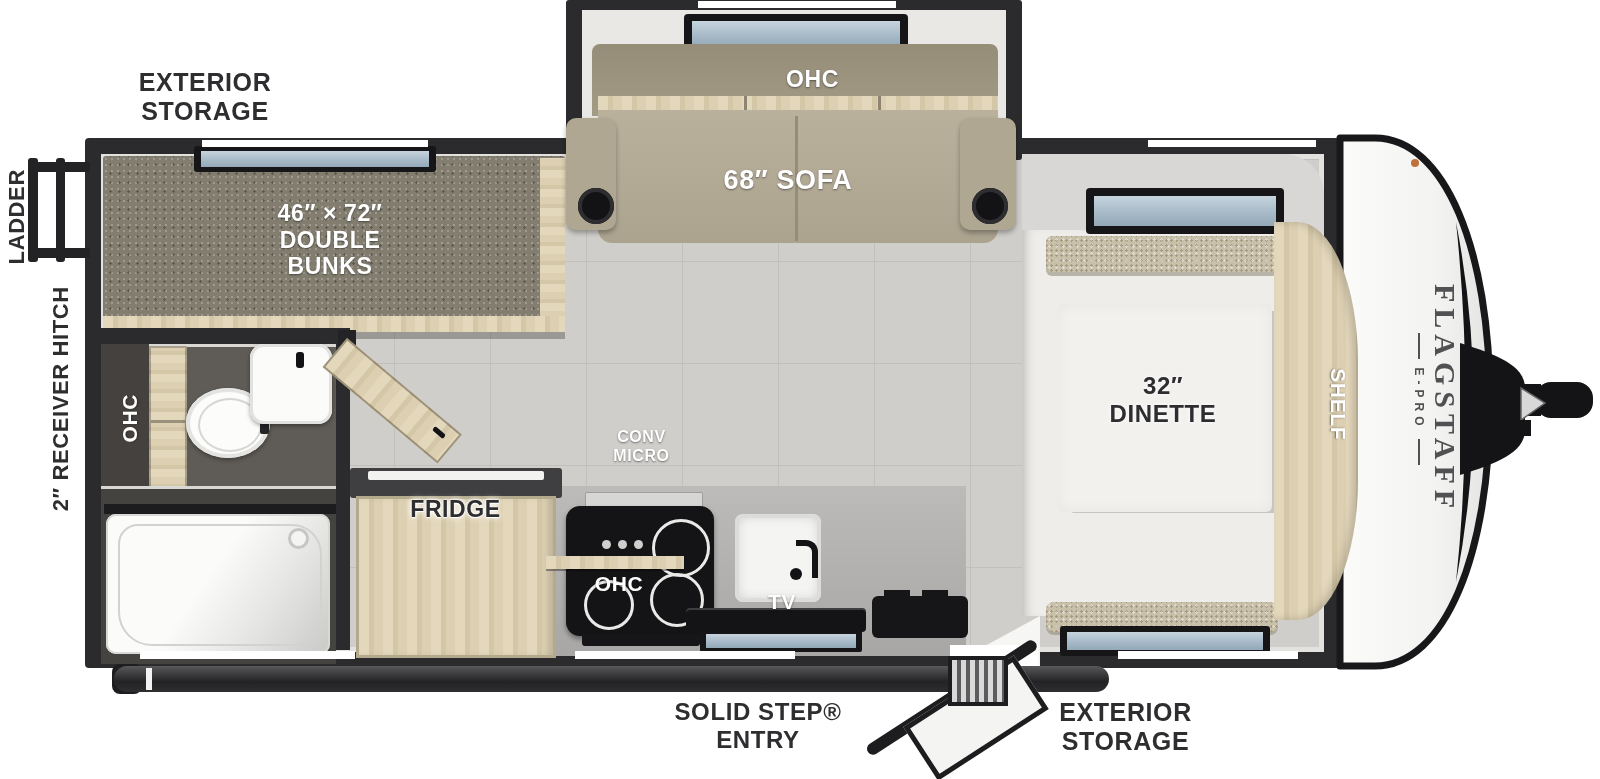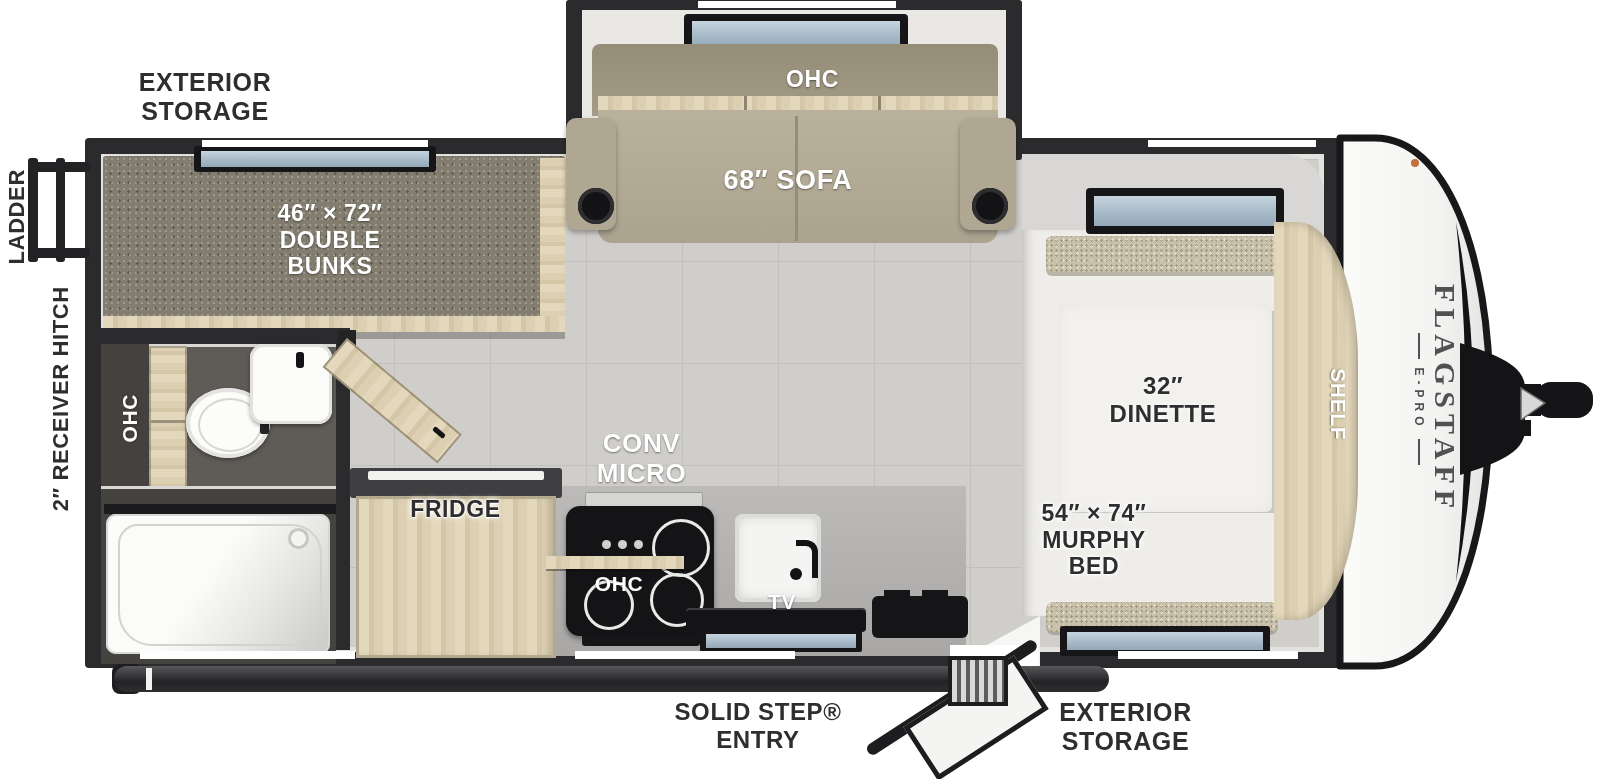--- a/index.html
+++ b/index.html
@@ -188,29 +188,26 @@
   <div class="lbl dark" style="left:95px;top:68px;width:220px;font-size:25px;">EXTERIOR
 STORAGE</div>
   <div class="lbl dark rot" style="left:-38px;top:204px;width:110px;font-size:22px;transform:rotate(-90deg);">LADDER</div>
   <div class="lbl dark rot" style="left:-64px;top:386px;width:250px;font-size:22px;transform:rotate(-90deg);">2″ RECEIVER HITCH</div>
   <div class="lbl light" style="left:225px;top:200px;width:210px;font-size:23px;">46″ × 72″
 DOUBLE
 BUNKS</div>
   <div class="lbl light" style="left:770px;top:66px;width:85px;font-size:23px;">OHC</div>
   <div class="lbl light" style="left:688px;top:165px;width:200px;font-size:27px;">68″ SOFA</div>
   <div class="lbl light rot" style="left:84px;top:406px;width:92px;font-size:21px;transform:rotate(-90deg);">OHC</div>
-  <div class="lbl light" style="left:579px;top:428px;width:125px;font-size:26px;">CONV
+  <div class="lbl light" style="left:579px;top:428px;width:125px;font-size:16px;">CONV
 MICRO</div>
   <div class="lbl glow" style="left:383px;top:496px;width:145px;font-size:23px;">FRIDGE</div>
   <div class="lbl light" style="left:578px;top:572px;width:82px;font-size:21px;">OHC</div>
   <div class="lbl light" style="left:756px;top:590px;width:52px;font-size:21px;">TV</div>
   <div class="lbl dark" style="left:1082px;top:372px;width:162px;font-size:24px;text-shadow:0 0 4px #fff;">32″
 DINETTE</div>
   <div class="lbl light rot" style="left:1276px;top:392px;width:124px;font-size:21px;transform:rotate(90deg);">SHELF</div>
-  <div class="lbl glow" style="left:1012px;top:500px;width:164px;font-size:23px;">54″ × 74″
-MURPHY
-BED</div>
   <div class="lbl dark" style="left:648px;top:698px;width:220px;font-size:24px;">SOLID STEP®
 ENTRY</div>
   <div class="lbl dark" style="left:1018px;top:698px;width:215px;font-size:25px;">EXTERIOR
 STORAGE</div>
 
 </div>
 
 </body></html>

